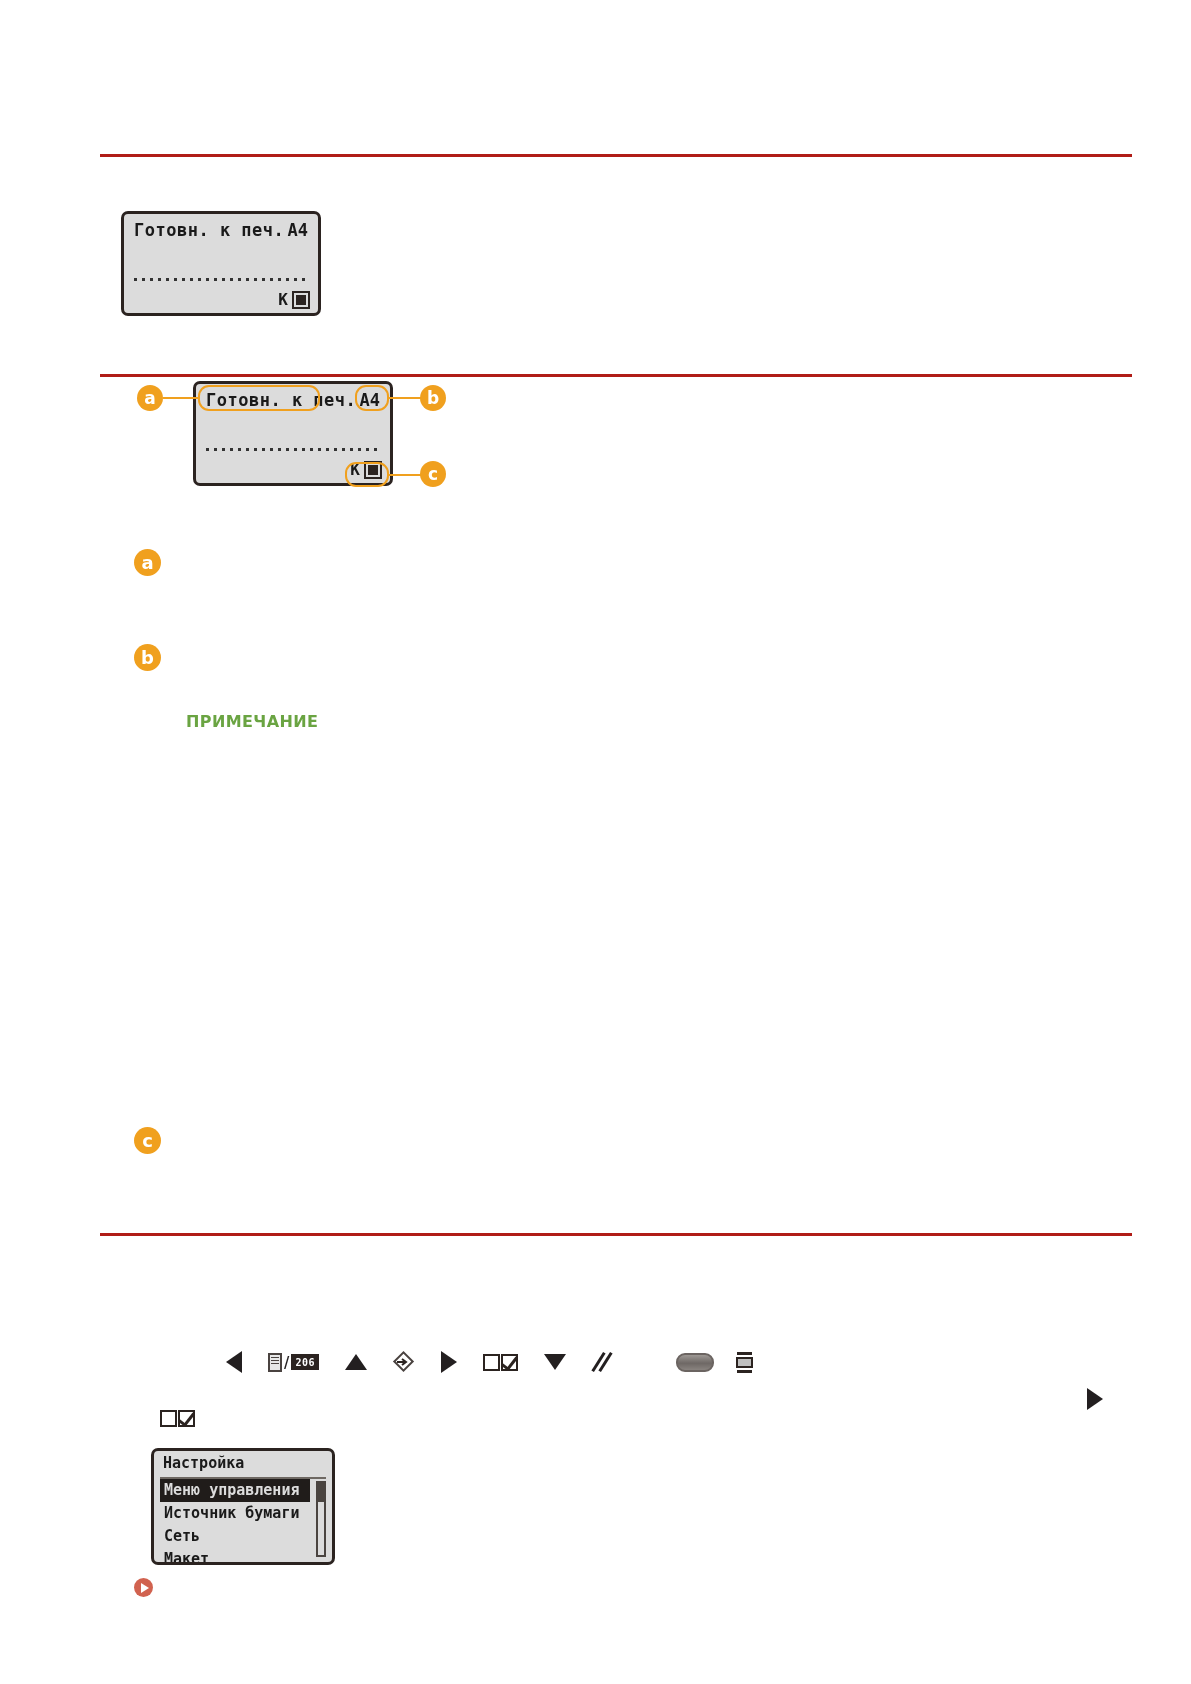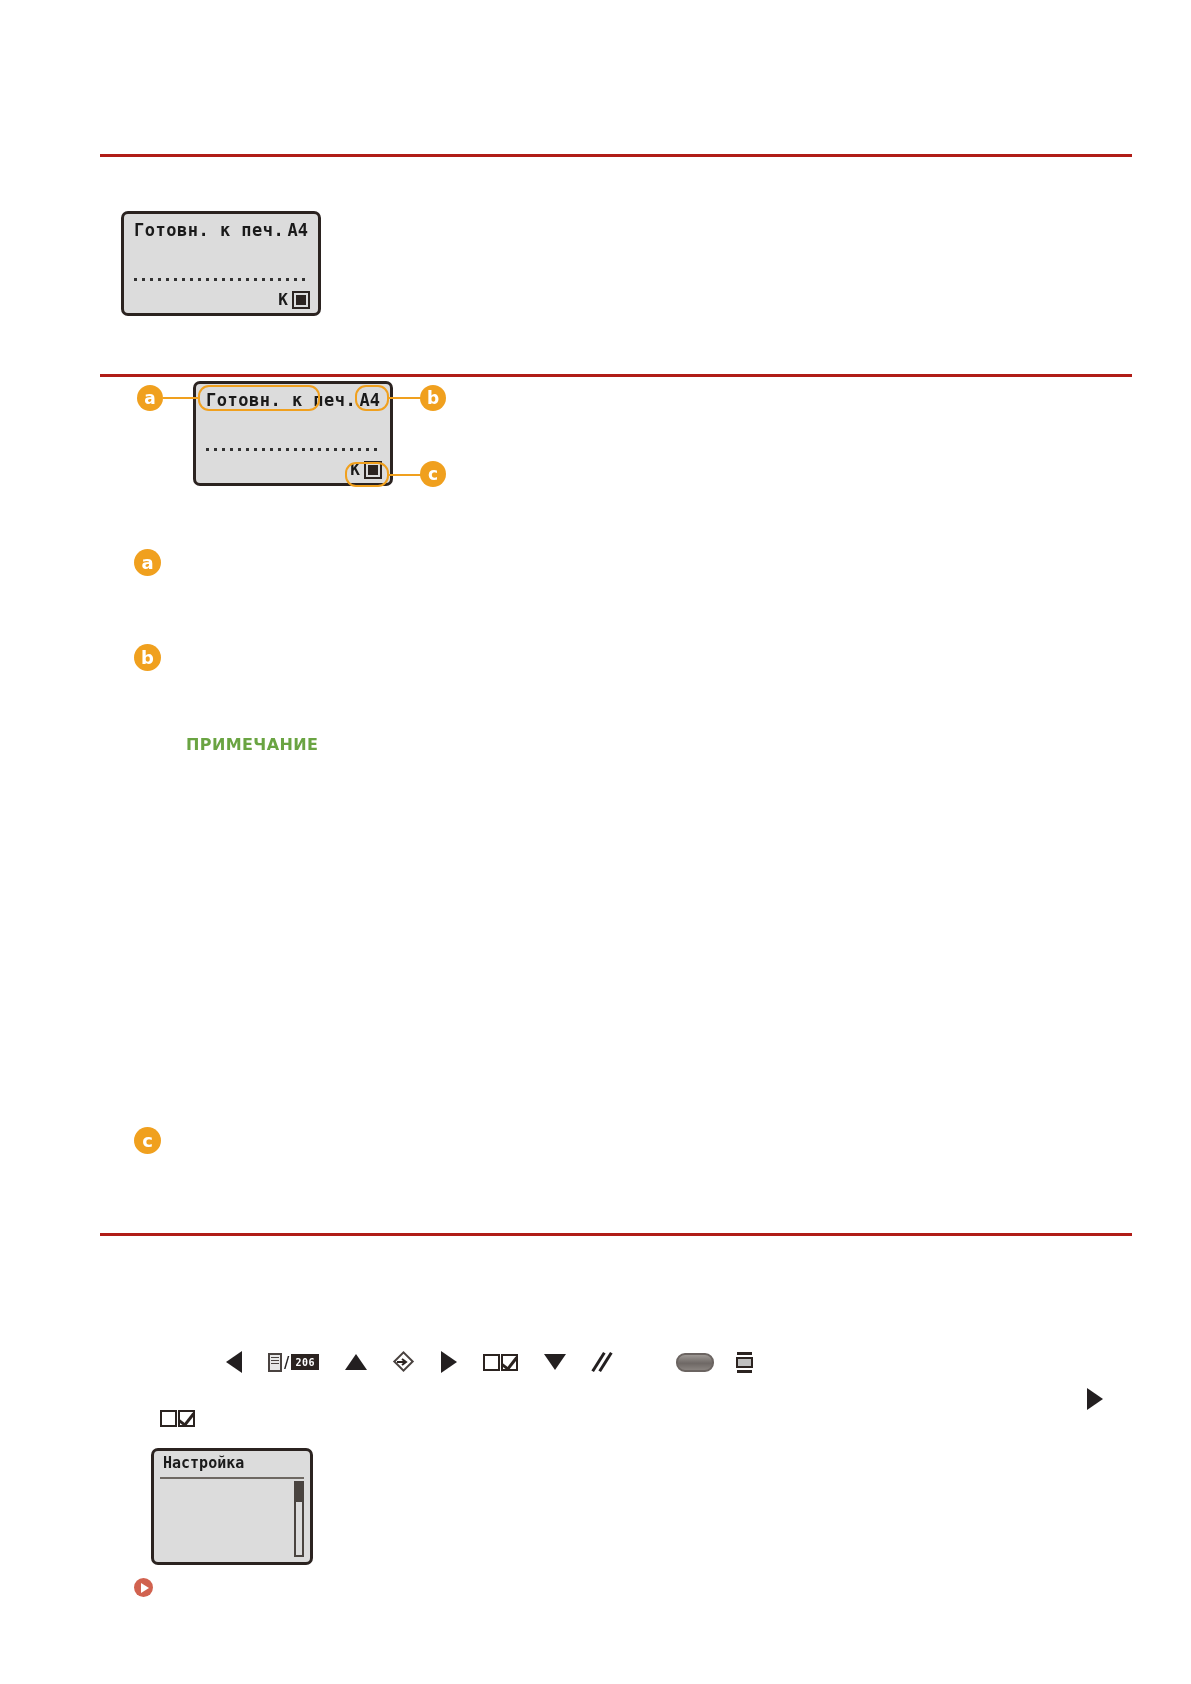--- a/index.html
+++ b/index.html
@@ -141,21 +141,20 @@
   }
 
   
   .note-head {
     position: absolute;
     font-family: "DejaVu Sans", sans-serif;
     font-size: 16px;
     font-weight: bold;
     letter-spacing: 0.4px;
     color: #6aa442;
-    margin-top: 23px;
   }
 
   
   .icon-row {
     position: absolute;
     display: flex;
     align-items: center;
   }
   .ic { display: inline-block; vertical-align: middle; }
 
@@ -442,21 +441,27 @@
   </span>
 </div>
 
 <span class="tri tri-right" style="position:absolute; left:1087px; top:1388px;"></span>
 
 <span class="ic-checkpair" style="position:absolute; left:160px; top:1410px; display:flex;">
   <span class="box-empty"></span>
   <span class="box-check"></span>
 </span>
 
-<div class="menu-lcd" style="left:151px; top:1448px; width:162px; height:117px;">
+<div class="menu-lcd" style="left:151px; top:1448px; width:184px; height:117px;">
   <div class="menu-head">Настройка</div>
   <div class="menu-sep"></div>
+  <div class="menu-items">
+    <div class="menu-item sel">Меню управления</div>
+    <div class="menu-item">Источник бумаги</div>
+    <div class="menu-item">Сеть</div>
+    <div class="menu-item">Макет</div>
+  </div>
   <div class="scroll-track">
     <div class="scroll-thumb"></div>
   </div>
 </div>
 
 <div class="play-bullet" style="left:134px; top:1578px;"></div>
 
 </body></html>

